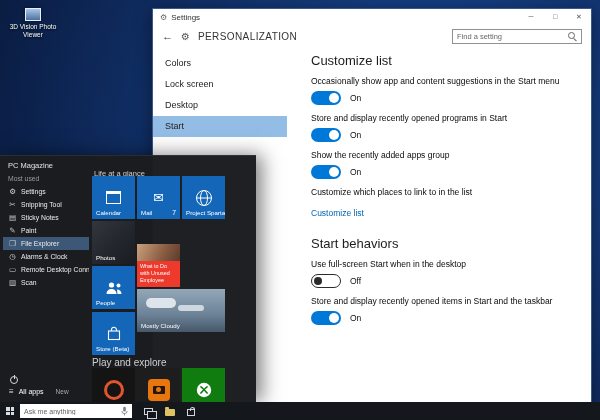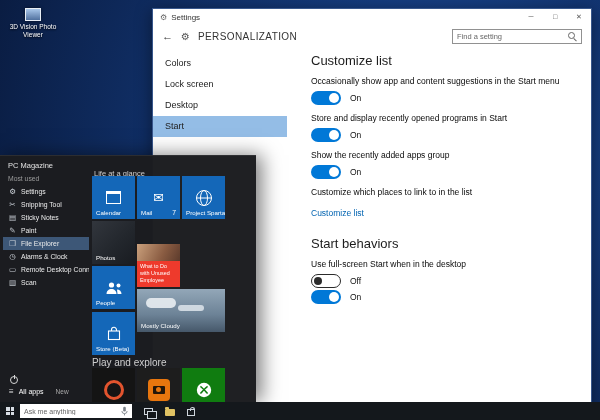--- a/index.html
+++ b/index.html
@@ -209,20 +209,21 @@
       <h1 class="second">Start behaviors</h1>
 
       <div class="slabel">Use full-screen Start when in the desktop</div>
       <div class="trow">
         <div class="tog off">
             <div class="knob"></div>
           </div>
         <span class="state">Off</span>
       </div>
 
+      <div class="slabel">Store and display recently opened items in Start and the taskbar</div>
       <div class="trow">
         <div class="tog on">
             <div class="knob"></div>
           </div>
         <span class="state">On</span>
       </div>
     </div>
   </div>
 </div>
 

